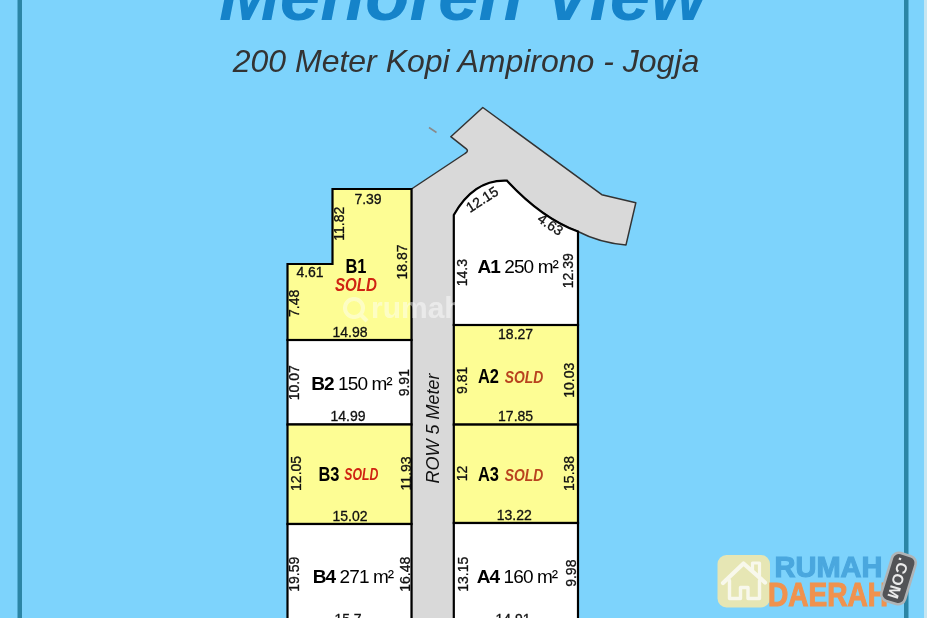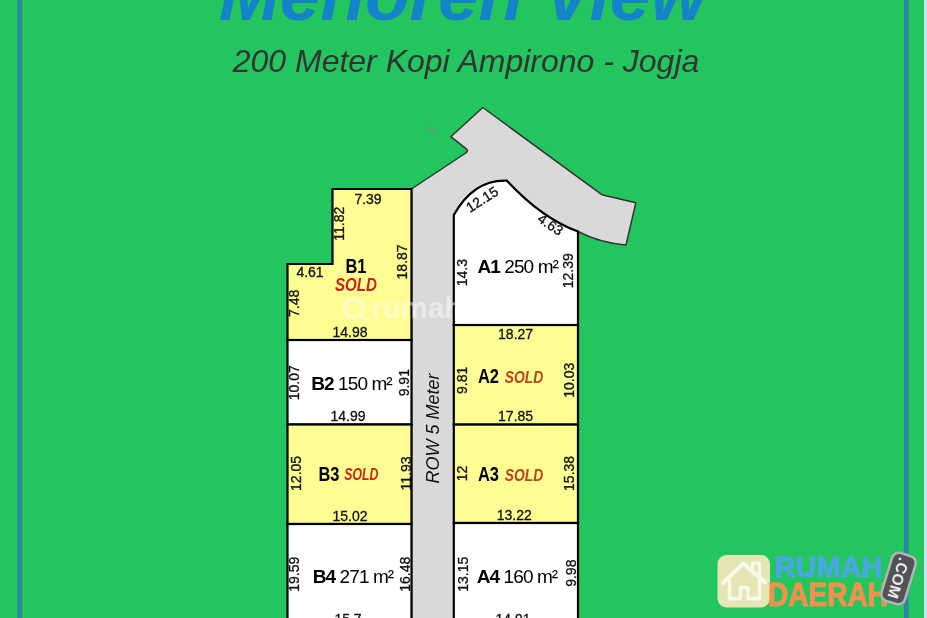--- a/index.html
+++ b/index.html
@@ -1,16 +1,16 @@
 <!DOCTYPE html>
 <html><head>
 <meta charset="utf-8">
 <style>
 html,body{margin:0;padding:0;background:#ffffff;}
-#page{position:relative;width:927px;height:618px;overflow:hidden;background:#22c55e;font-family:"Liberation Sans",sans-serif;text-decoration:underline;}
+#page{position:relative;width:927px;height:618px;overflow:hidden;background:#7dd3fc;font-family:"Liberation Sans",sans-serif;text-decoration:underline;}
 </style>
 </head>
 <body>
 <div id="page">
 <svg width="927" height="618" viewBox="0 0 927 618" xmlns="http://www.w3.org/2000/svg">
 
   <rect x="17.5" y="0" width="4.5" height="618" fill="#2b85a5"></rect>
 
   <rect x="904" y="0" width="4.5" height="618" fill="#2b85a5"></rect>
 

